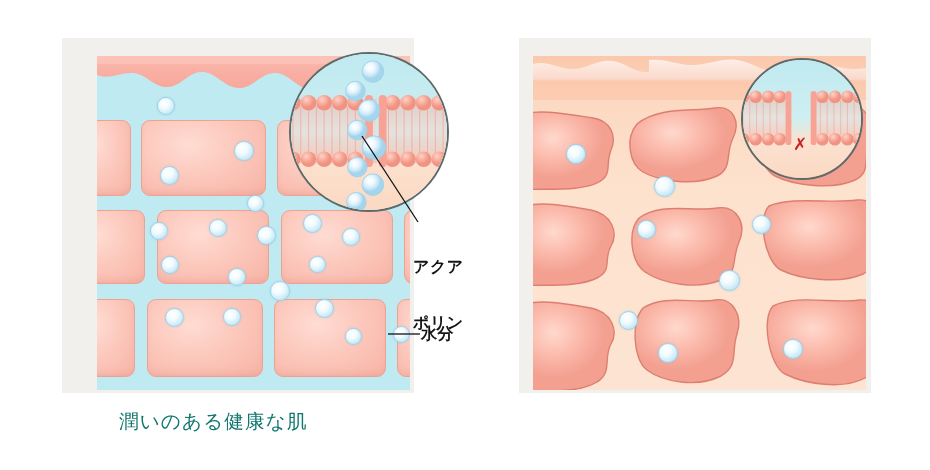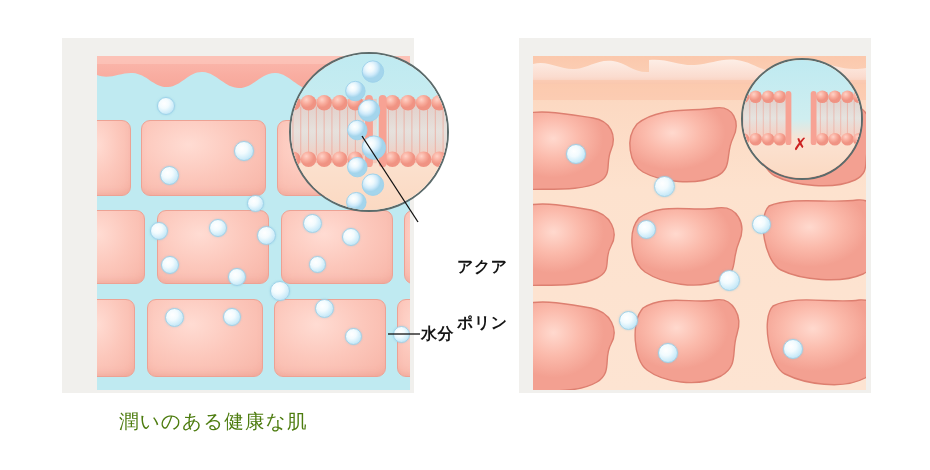--- a/index.html
+++ b/index.html
@@ -46,27 +46,27 @@
   .mag{position:absolute;border-radius:50%;overflow:hidden;
     border:2px solid #5c6b6b;box-sizing:border-box;}
   .mag-left{left:289px;top:52px;width:160px;height:160px;}
   .mag-right{left:741px;top:58px;width:122px;height:122px;}
   .mag-inner{position:absolute;inset:0;}
 
   
   .label{position:absolute;color:#141414;font-weight:700;
     font-family:"DejaVu Sans","Liberation Sans",sans-serif;
     line-height:1.16;letter-spacing:.5px;white-space:pre;}
-  .label-aqp{left:413px;top:221px;font-size:16px;margin-left:44px;}
+  .label-aqp{left:413px;top:221px;font-size:16px;}
   .label-water{left:421px;top:325px;font-size:16px;}
 
   .leader{position:absolute;}
 
   
-  .caption{position:absolute;color:#4d7c0f;font-size:19.5px;
+  .caption{position:absolute;color:#0f766e;font-size:19.5px;
     font-family:Liberation Mono, monospace;
     letter-spacing:1.2px;white-space:nowrap;}
   .cap-left{left:119px;top:408px;}
   .cap-right{left:537px;top:408px;}
 </style>
 </head>
 <body>
 
 <div class="stage">
 

